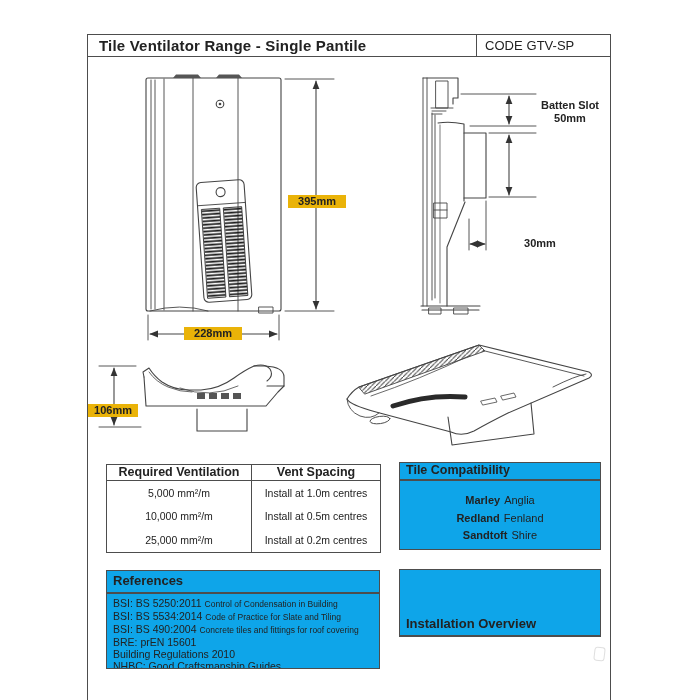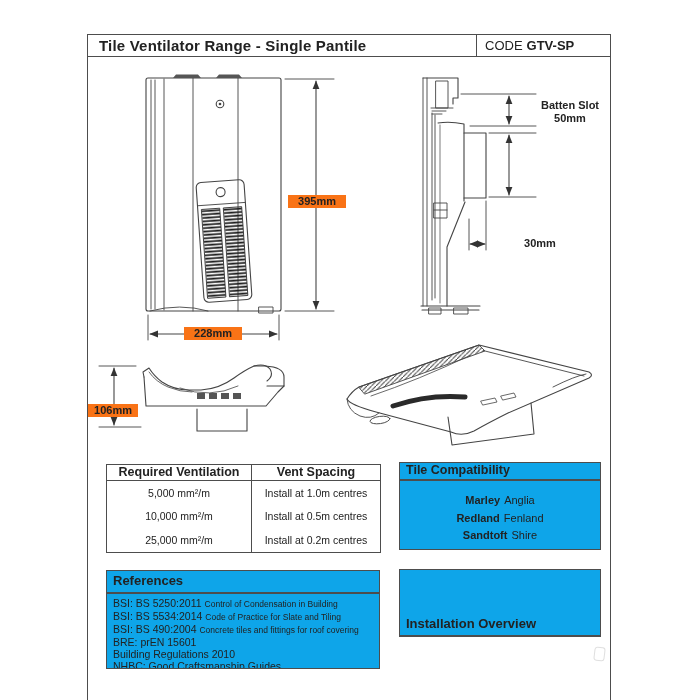--- a/index.html
+++ b/index.html
@@ -15,26 +15,26 @@
     border:1.5px solid #4d4d4d; background:#fff;
   }
   
   .titlebar { position:absolute; left:0; top:0; width:100%; height:22px;
     border-bottom:1.5px solid #4d4d4d; display:flex; }
   .title { flex:1; font-size:15px; font-weight:bold; line-height:21px; padding-left:11px;
     letter-spacing:.2px; white-space:nowrap; }
   .code-cell { width:134px; border-left:1.5px solid #4d4d4d; line-height:21px;
     padding-left:8px; font-size:13px; white-space:nowrap; }
   .code-label { font-weight:normal; margin-right:4px; }
-  .code-value { font-weight:bold; }
+  .code-value { font-weight:normal; }
   
   svg.drawing { position:absolute; left:0; top:0; width:524px; height:646px; }
   .dim-label { position:absolute; font-size:11px; font-weight:bold; text-align:center;
     line-height:12.5px; white-space:nowrap; }
-  .linebreak { background:#f97316; }
+  .linebreak { background:#eab308; }
   
   .vt { position:absolute; left:18px; top:429px; width:275px; height:89px;
     border:1.4px solid #4d4d4d; display:grid;
     grid-template-columns:145px 1fr; grid-template-rows:16px 1fr 1fr 1fr; }
   .vt .hd { font-size:12.5px; font-weight:bold; text-align:center; line-height:15px;
     border-bottom:1.4px solid #4d4d4d; }
   .vt .c1 { border-right:1.4px solid #4d4d4d; }
   .vt .cell { font-size:10.5px; display:flex; align-items:center; justify-content:center; }
   
   .panel { position:absolute; border:1.4px solid #4d4d4d; background:#0ea5e9; }

